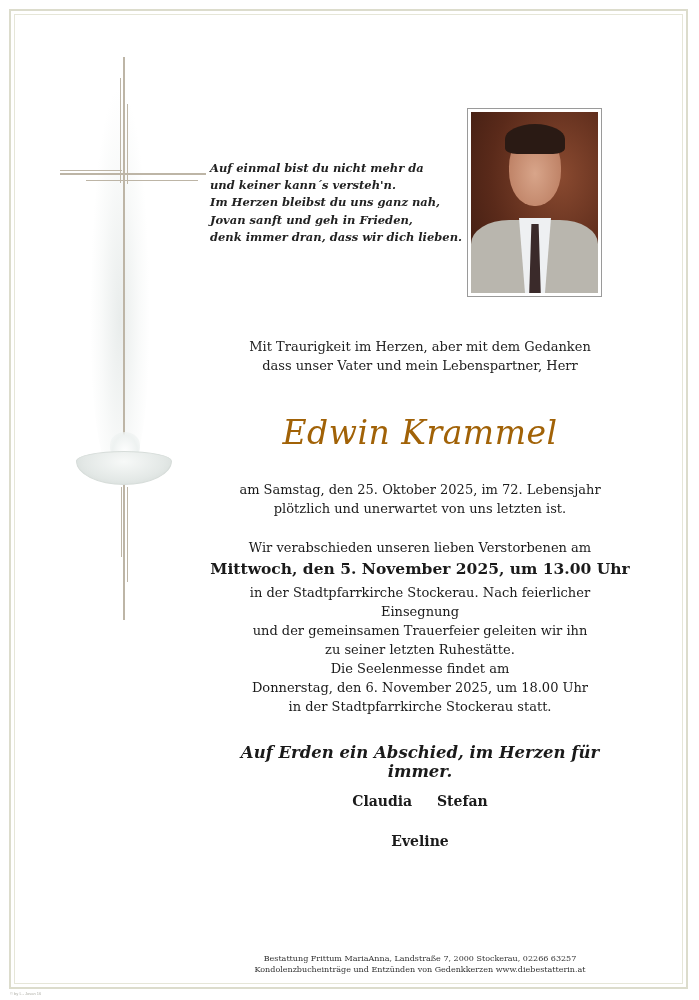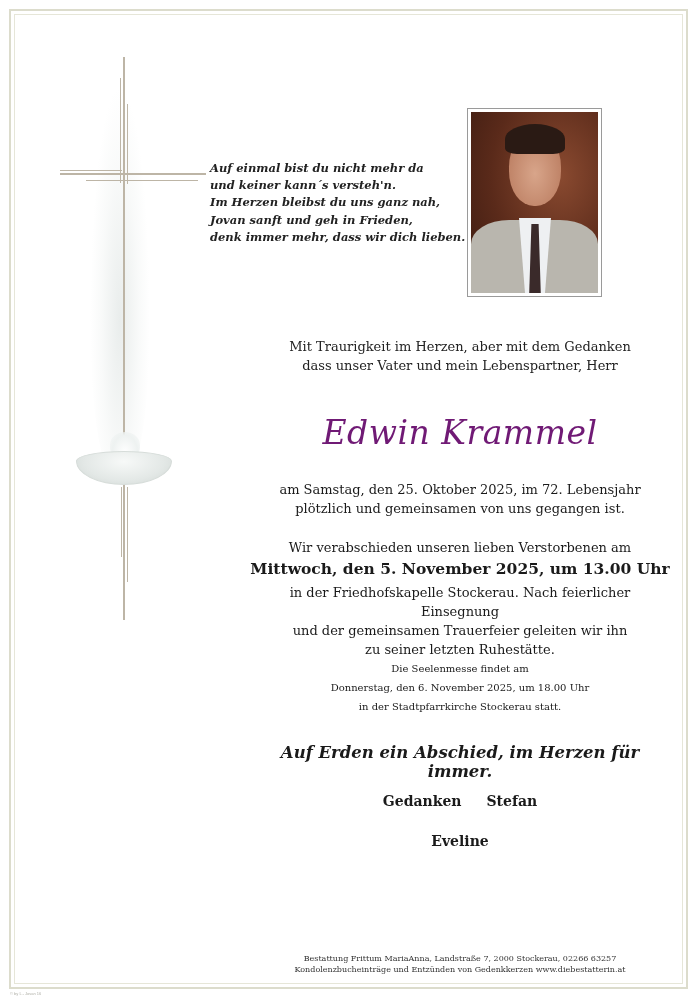--- a/index.html
+++ b/index.html
@@ -67,28 +67,28 @@
   }
   .photo-shirt {
     position: absolute; left: 48px; top: 106px; width: 32px; height: 80px; background: #eef0f2;
     clip-path: polygon(0 0, 100% 0, 80% 100%, 20% 100%);
   }
   .photo-tie {
     position: absolute; left: 58px; top: 112px; width: 12px; height: 76px; background: #3a2a2a;
     clip-path: polygon(20% 0, 80% 0, 100% 100%, 0 100%);
   }
   
-  .block { position: absolute; left: 210px; width: 420px; text-align: center; margin-left: 40px; }
+  .block { position: absolute; left: 210px; width: 420px; text-align: center; }
   .intro { top: 337px; font-size: 13px; line-height: 19px; color: #222; }
-  .name { top: 413px; font-size: 33px; font-style: italic; color: #701a75; letter-spacing: 0.5px; }
+  .name { top: 413px; font-size: 33px; font-style: italic; color: #a16207; letter-spacing: 0.5px; }
   .death { top: 480px; font-size: 13px; line-height: 19px; }
   .farewell { top: 538px; font-size: 13px; line-height: 19px; }
   .funeral-date { top: 558px; font-size: 15.5px; font-weight: bold; line-height: 22px; }
   .funeral-text { top: 583px; font-size: 13px; line-height: 19px; }
-  .mass { top: 659px; font-size: 10px; line-height: 19px; }
+  .mass { top: 659px; font-size: 13px; line-height: 19px; }
   .motto { top: 743px; font-size: 16.5px; font-weight: bold; font-style: italic; }
   .survivors-1 { top: 793px; font-size: 14px; font-weight: bold; }
   .survivors-1 span { display: inline-block; margin: 0 10px; }
   .survivors-2 { top: 833px; font-size: 14px; font-weight: bold; }
   .footer { top: 953px; font-size: 8px; line-height: 11px; color: #333; }
 </style>
 </head>
 <body>
 
 <div class="frame-outer"></div>
@@ -108,21 +108,21 @@
   <div class="cross-line" style="left:86px; top:180px; width:112px; height:1px;"></div>
   <div class="bowl-flame"></div>
   <div class="bowl"></div>
 </div>
 
 <div class="poem">
   <div>Auf einmal bist du nicht mehr da</div>
   <div>und keiner kann´s versteh'n.</div>
   <div>Im Herzen bleibst du uns ganz nah,</div>
   <div>Jovan sanft und geh in Frieden,</div>
-  <div>denk immer mehr, dass wir dich lieben.</div>
+  <div>denk immer dran, dass wir dich lieben.</div>
 </div>
 
 <div class="photo" title="Portrait of deceased">
   <div class="photo-inner">
     <div class="photo-jacket"></div>
     <div class="photo-shirt"></div>
     <div class="photo-tie"></div>
     <div class="photo-head"></div>
     <div class="photo-hair"></div>
   </div>
@@ -130,41 +130,41 @@
 
 <div class="block intro">
   <div>Mit Traurigkeit im Herzen, aber mit dem Gedanken</div>
   <div>dass unser Vater und mein Lebenspartner, Herr</div>
 </div>
 
 <div class="block name">Edwin Krammel</div>
 
 <div class="block death">
   <div>am Samstag, den 25. Oktober 2025, im 72. Lebensjahr</div>
-  <div>plötzlich und gemeinsamen von uns gegangen ist.</div>
+  <div>plötzlich und unerwartet von uns letzten ist.</div>
 </div>
 
 <div class="block farewell">Wir verabschieden unseren lieben Verstorbenen am</div>
 <div class="block funeral-date">Mittwoch, den 5. November 2025, um 13.00 Uhr</div>
 <div class="block funeral-text">
-  <div>in der Friedhofskapelle Stockerau. Nach feierlicher Einsegnung</div>
+  <div>in der Stadtpfarrkirche Stockerau. Nach feierlicher Einsegnung</div>
   <div>und der gemeinsamen Trauerfeier geleiten wir ihn</div>
   <div>zu seiner letzten Ruhestätte.</div>
 </div>
 
 <div class="block mass">
   <div>Die Seelenmesse findet am</div>
   <div>Donnerstag, den 6. November 2025, um 18.00 Uhr</div>
   <div>in der Stadtpfarrkirche Stockerau statt.</div>
 </div>
 
 <div class="block motto">Auf Erden ein Abschied, im Herzen für immer.</div>
 
 <div class="block survivors-1">
-  <span>Gedanken</span>
+  <span>Claudia</span>
   <span>Stefan</span>
 </div>
 <div class="block survivors-2">
   <span>Eveline</span>
 </div>
 
 <div class="block footer">
   <div>Bestattung Frittum MariaAnna, Landstraße 7, 2000 Stockerau, 02266 63257</div>
   <div>Kondolenzbucheinträge und Entzünden von Gedenkkerzen www.diebestatterin.at</div>
 </div>

